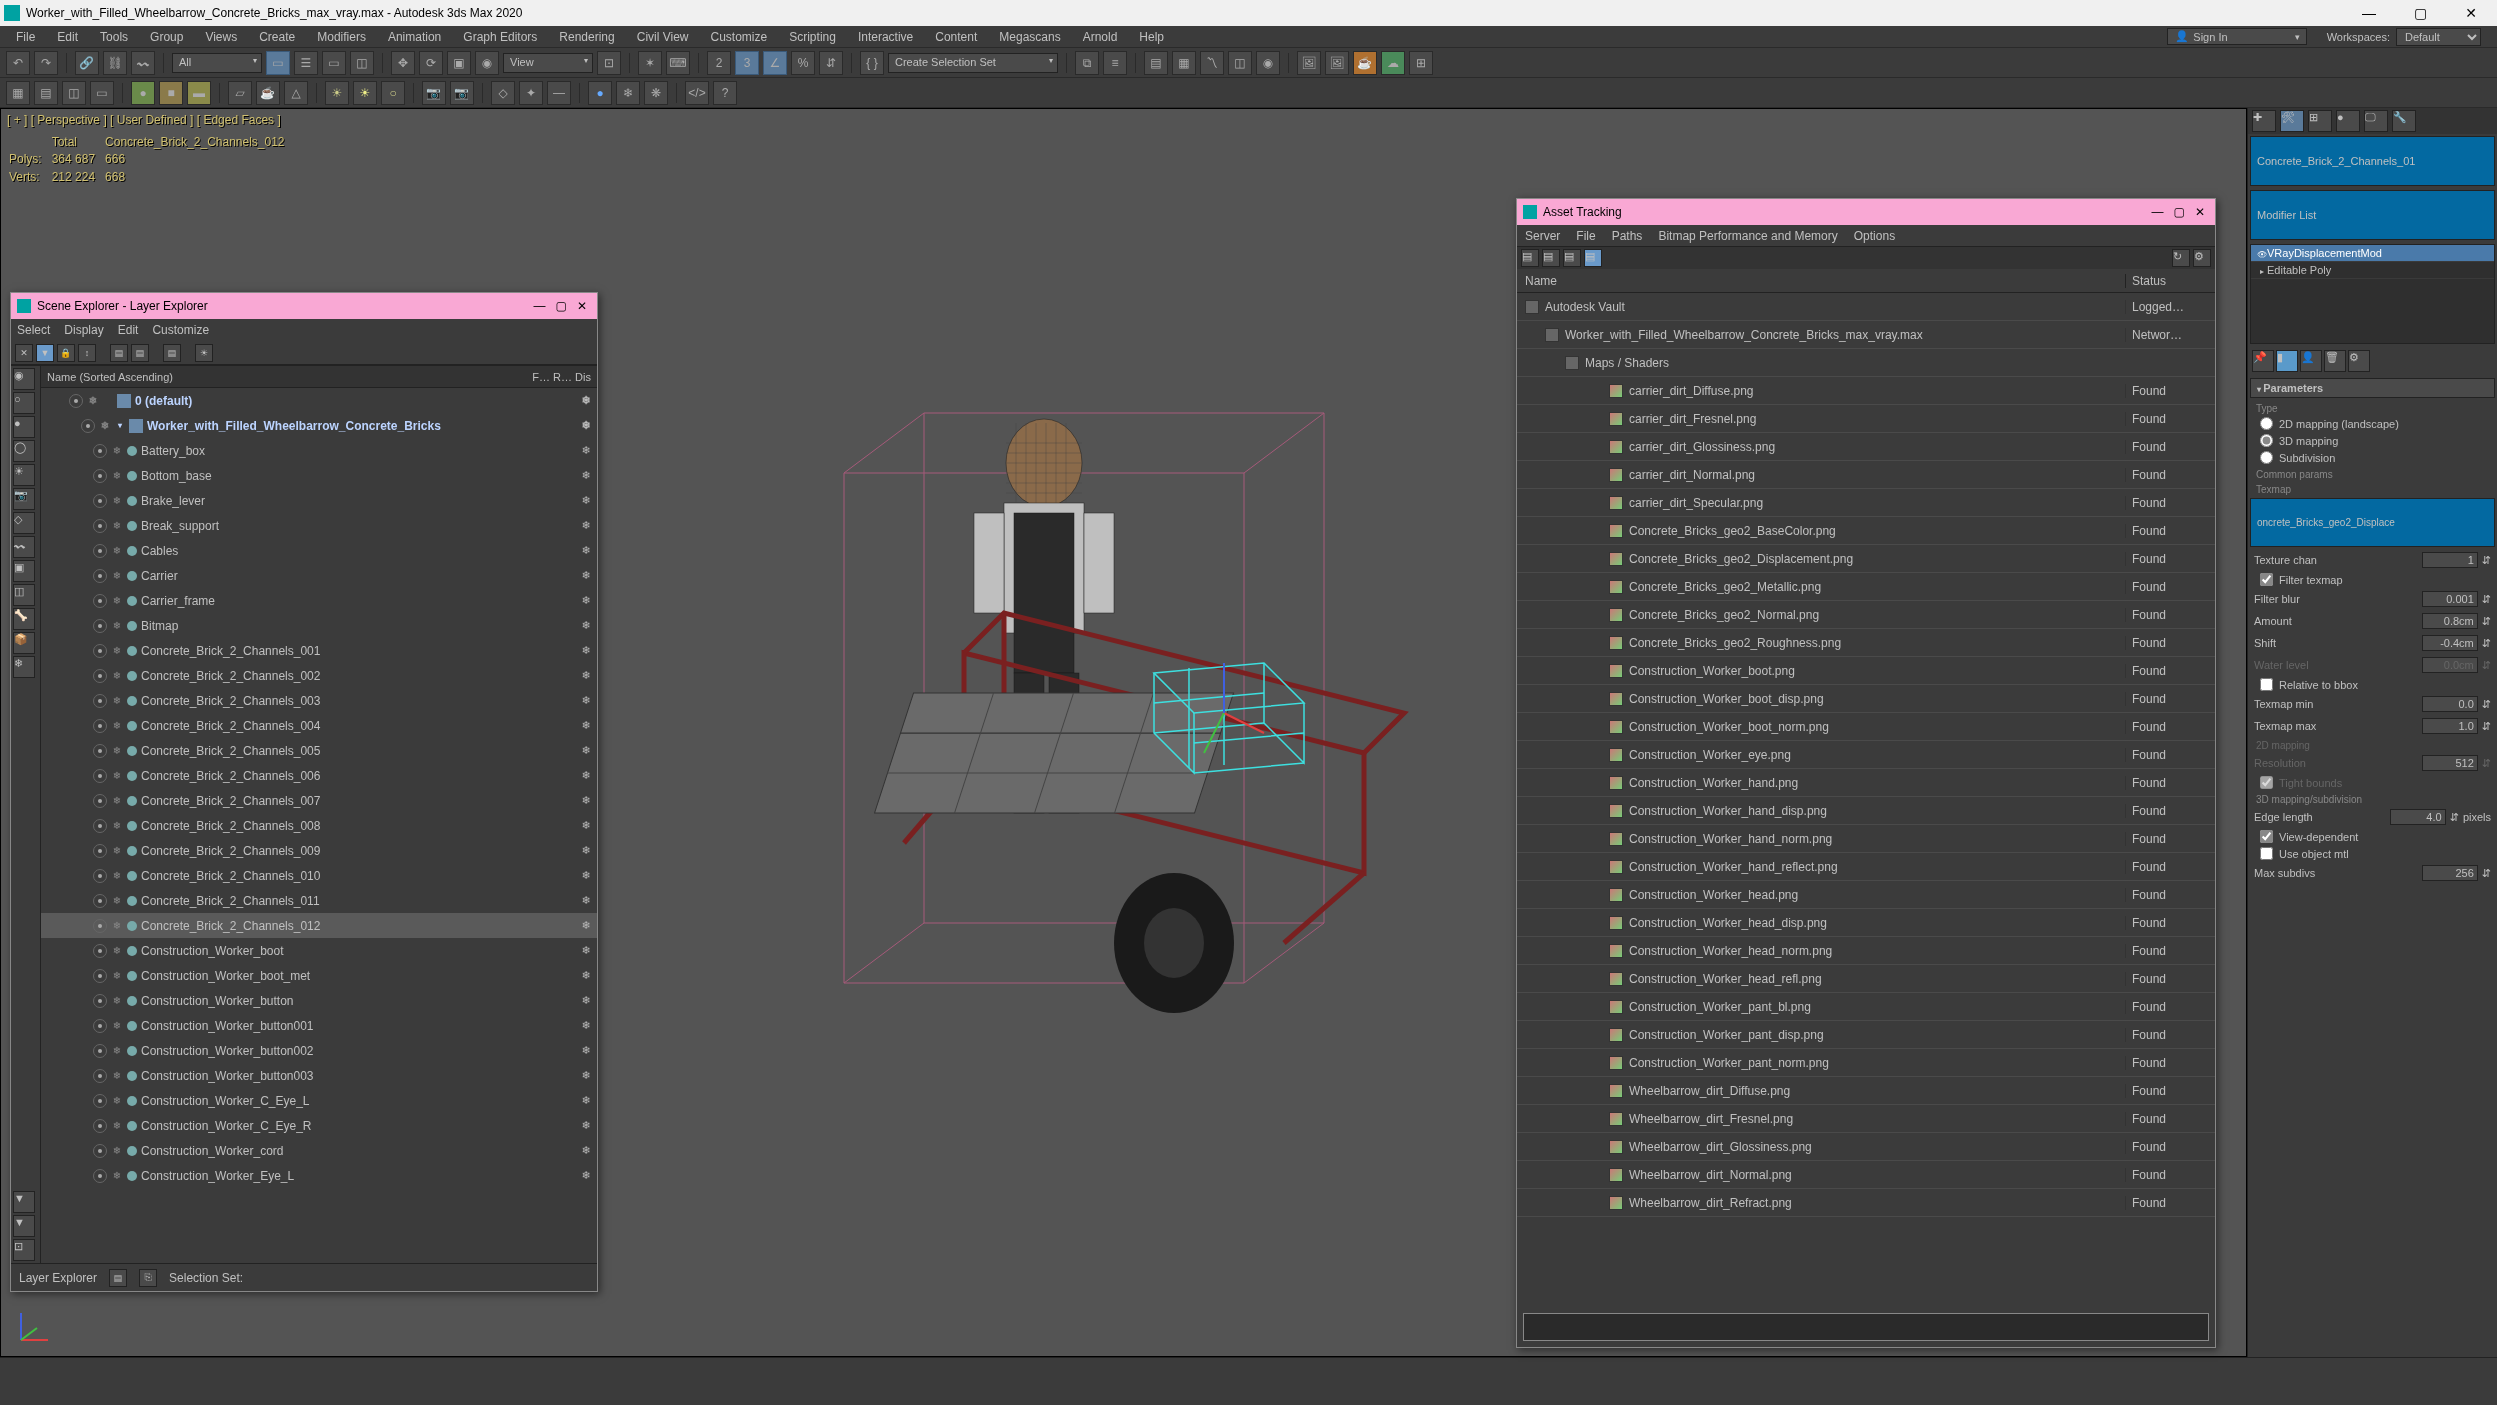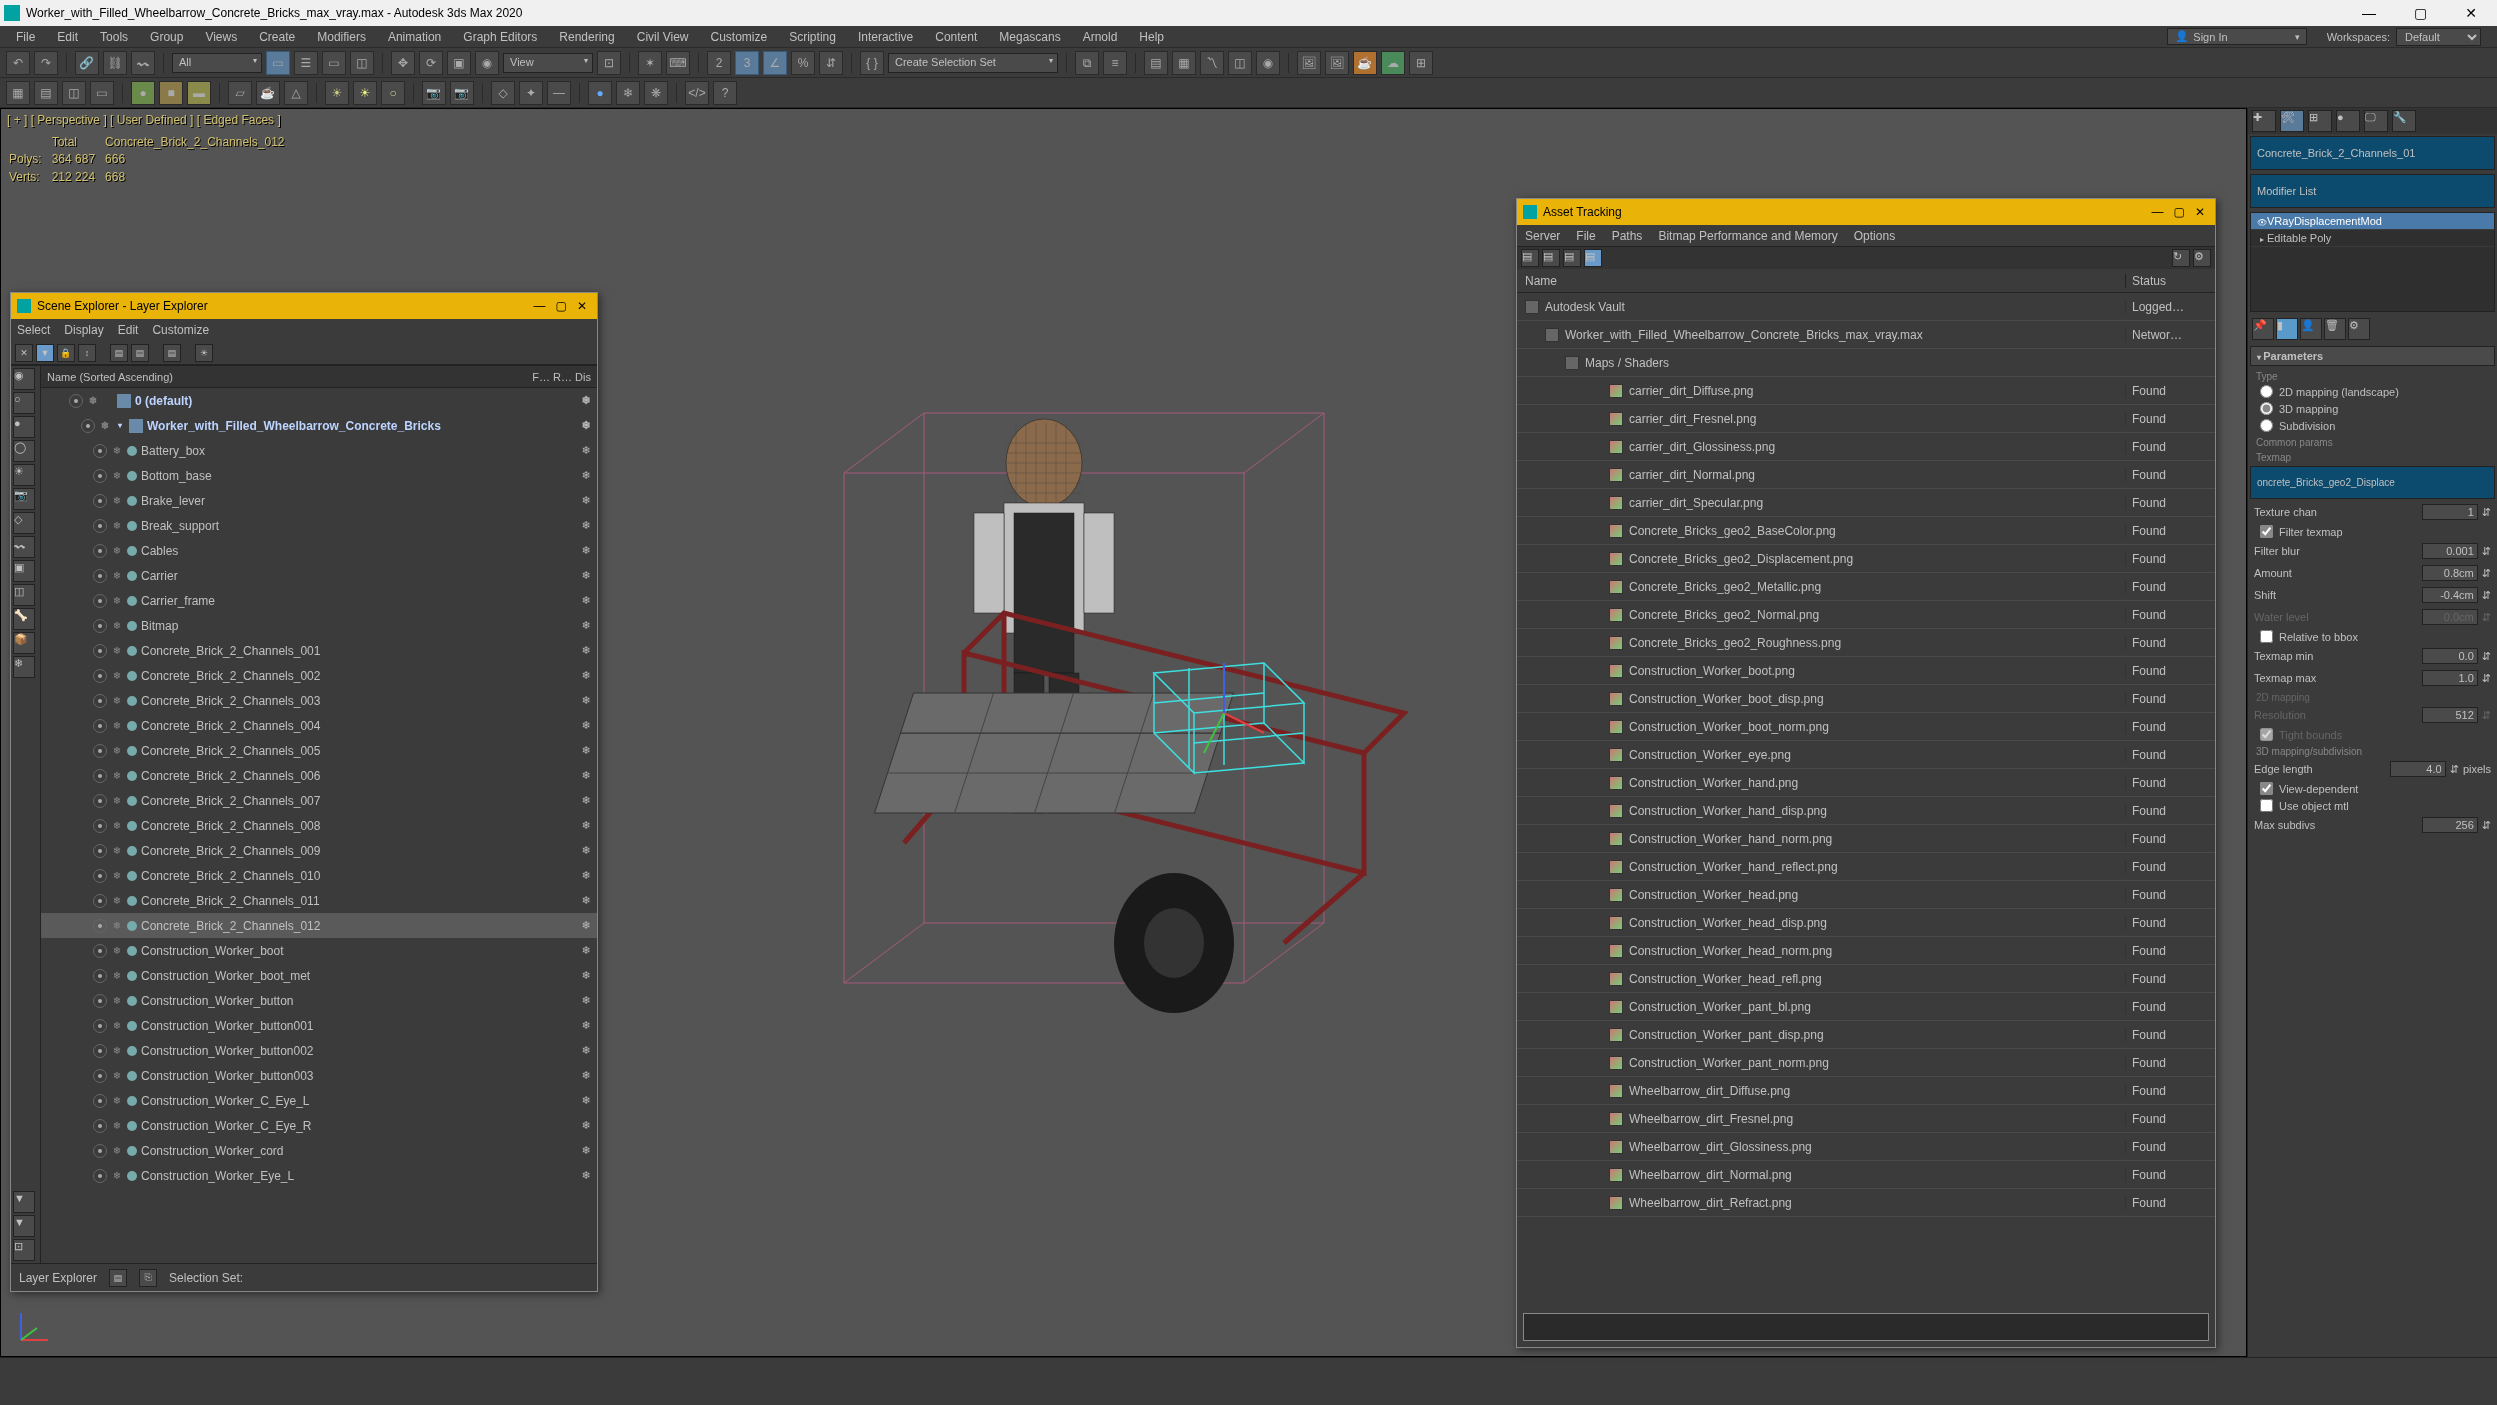--- a/index.html
+++ b/index.html
@@ -34,40 +34,40 @@
 .vp-hud { position: absolute; top: 4px; left: 6px; font-size: 12px; color: #d0c070; text-shadow: 1px 1px #000; line-height: 1.3; }
 .vp-stats { margin-top: 4px; font-family: monospace; font-size: 12px; }
 .vp-stats td { padding: 0 8px 0 0; }
 .vp-scene { position: absolute; inset: 0; display: flex; align-items: center; justify-content: center; }
 .vp-scene svg { width: 960px; height: 760px; }
 
 
 .cmd-panel { width: 250px; background: #3b3b3b; border-left: 1px solid #222; display: flex; flex-direction: column; font-size: 11px; }
 .cmd-tabs { height: 26px; display: flex; gap: 4px; padding: 2px 4px; background: #333; }
 .cmd-tabs .t { width: 24px; height: 22px; background: #4a4a4a; border: 1px solid #222; }
-.cmd-name { padding: 10px 6px; background: #0c4a6e; border: 1px solid #222; margin: 2px; white-space: nowrap; overflow: hidden; }
+.cmd-name { padding: 18px 6px; background: #0369a1; border: 1px solid #222; margin: 2px; white-space: nowrap; overflow: hidden; }
 .cmd-row { padding: 3px 6px; display: flex; align-items: center; gap: 4px; }
 .cmd-row label { flex: 1; }
 .cmd-row input[type=text] { width: 56px; background: #4a4a4a; border: 1px solid #222; color: #c0c0c0; font-size: 11px; padding: 1px 3px; text-align: right; }
 .cmd-list { background: #2f2f2f; border: 1px solid #222; margin: 2px; min-height: 100px; }
 .cmd-list .li { padding: 2px 6px; border-bottom: 1px solid #3a3a3a; }
 .cmd-list .li.sel { background: #4a7aaa; color: #fff; }
 .cmd-list .li .tri { display: inline-block; width: 10px; }
 .rollout-hdr { background: #4a4a4a; padding: 3px 6px; border: 1px solid #222; margin: 2px; font-weight: bold; }
 .rollout-hdr::before { content: "▾ "; font-size: 8px; }
 .radio-row, .check-row { padding: 2px 12px; display: flex; align-items: center; gap: 6px; }
 .radio-row input, .check-row input { accent-color: #888; }
 .sect-lbl { padding: 3px 8px 1px; color: #888; font-size: 10px; }
 .cmd-icons { display: flex; gap: 2px; padding: 4px; }
 .cmd-icons .ib { width: 22px; height: 22px; background: #4a4a4a; border: 1px solid #222; }
 .cmd-icons .ib.sel { background: #5a9aca; }
 
 
 .scene-exp { position: absolute; left: 10px; top: 292px; width: 588px; height: 1000px; background: #3b3b3b; border: 1px solid #888; box-shadow: 2px 2px 8px rgba(0,0,0,.5); display: flex; flex-direction: column; }
-.panel-title { height: 26px; background: #eab308; color: #000; display: flex; align-items: center; padding: 0 6px; font-size: 12px; }
+.panel-title { height: 26px; background: #f9a8d4; color: #000; display: flex; align-items: center; padding: 0 6px; font-size: 12px; }
 .panel-title .pt { flex: 1; }
 .panel-title .pc { display: flex; gap: 10px; padding-right: 4px; font-size: 12px; }
 .panel-menu { height: 22px; display: flex; align-items: center; padding: 0 6px; gap: 14px; font-size: 12px; background: #3b3b3b; }
 .panel-toolbar { height: 24px; display: flex; align-items: center; padding: 0 4px; gap: 3px; background: #3b3b3b; border-bottom: 1px solid #222; }
 .ptbtn { width: 18px; height: 18px; background: #4a4a4a; border: 1px solid #222; font-size: 9px; display: flex; align-items: center; justify-content: center; }
 .scene-body { flex: 1; display: flex; overflow: hidden; border-top: 1px solid #222; }
 .scene-left { width: 30px; background: #3b3b3b; border-right: 1px solid #222; display: flex; flex-direction: column; gap: 2px; padding: 2px; }
 .scene-left .lb { width: 22px; height: 22px; background: #4a4a4a; border: 1px solid #222; }
 .scene-tree { flex: 1; overflow: auto; background: #3b3b3b; position: relative; }
 .tree-hdr { position: sticky; top: 0; height: 22px; background: #333; border-bottom: 1px solid #222; display: flex; align-items: center; padding: 0 6px; font-size: 11px; justify-content: center; }

